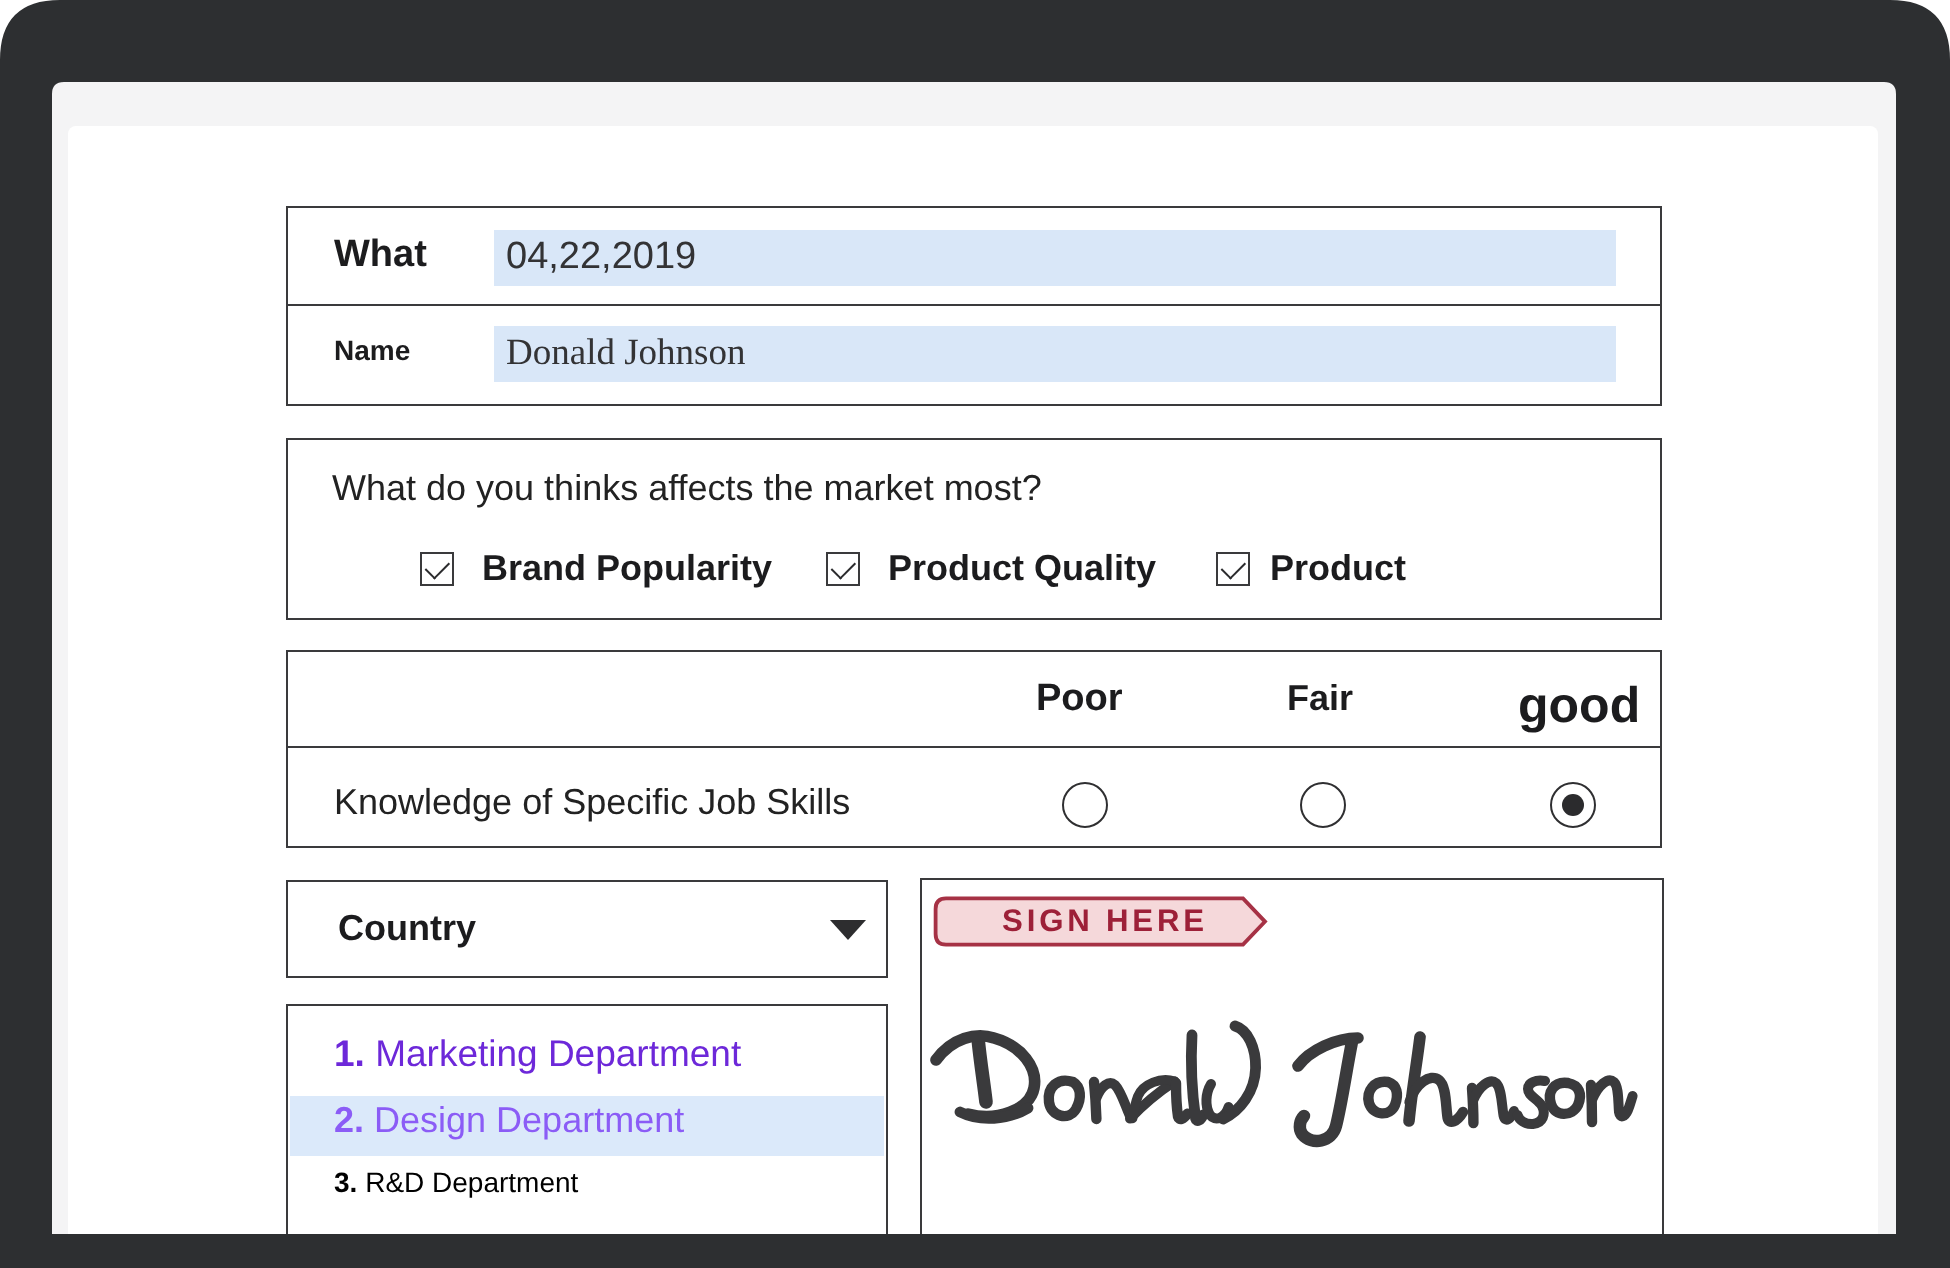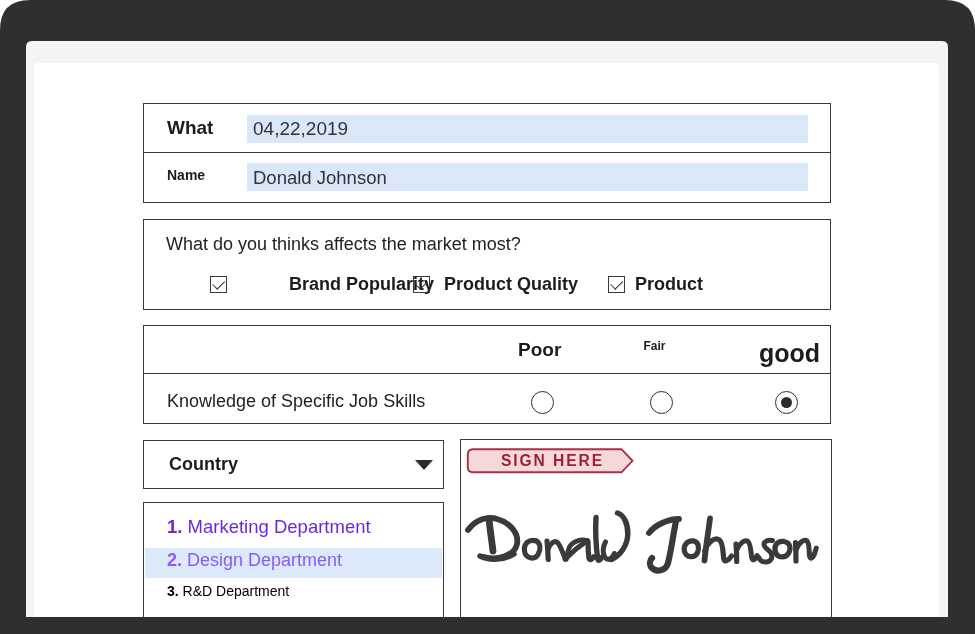--- a/index.html
+++ b/index.html
@@ -17,42 +17,42 @@
   <div class="screen"></div>
   <div class="page"></div>
 
   <div class="box" style="left:143px; top:103px; width:688px; height:100px;"></div>
   <div style="position:absolute; left:143px; top:151.5px; width:688px; height:1.4px; background:#3a3a3c;"></div>
   <div class="lbl" style="position:absolute; left:167px; top:117px; font-size:19px;">What</div>
   <div class="blue" style="left:247px; top:115px; width:561px; height:28px;"></div>
   <div class="txt" style="position:absolute; left:253px; top:118px; font-size:19px;">04,22,2019</div>
   <div class="lbl" style="position:absolute; left:167px; top:167px; font-size:14px;">Name</div>
   <div class="blue" style="left:247px; top:163px; width:561px; height:28px;"></div>
-  <div class="txt" style="position:absolute; left:253px; top:167px; font-size:18.5px;">Donald Johnson</div>
+  <div class="txt" style="position:absolute; left:253px; top:167px; font-size:18.5px;font-family:Liberation Serif, serif;">Donald Johnson</div>
 
   <div class="box" style="left:143px; top:219px; width:688px; height:91px;"></div>
   <div class="txt" style="position:absolute; left:166px; top:234px; font-size:18px; color:#222;">What do you thinks affects the market most?</div>
   <div class="cbrow" style="position:absolute; left:0; top:273px;">
     <span class="cb" style="left:210px;"></span>
-    <span class="cbl" style="left:241px;margin-left:48px;">Brand Popularity</span>
+    <span class="cbl" style="left:241px;">Brand Popularity</span>
     <span class="cb" style="left:413px;"></span>
     <span class="cbl" style="left:444px;">Product Quality</span>
     <span class="cb" style="left:608px;"></span>
     <span class="cbl" style="left:635px;">Product</span>
   </div>
   <style>
     .cb { position:absolute; width:17px; height:17px; border:1.4px solid #3a3a3c; top:3px; }
     .cb::after { content:""; position:absolute; left:2.2px; top:2.8px; width:10px; height:5.5px; border-left:1.8px solid #2b2b2d; border-bottom:1.8px solid #2b2b2d; transform:rotate(-45deg); }
     .cbl { position:absolute; font-weight:bold; color:#1c1c1e; font-size:18px; top:1px; white-space:nowrap; }
   </style>
 
   <div class="box" style="left:143px; top:325px; width:688px; height:99px;"></div>
   <div style="position:absolute; left:143px; top:372.5px; width:688px; height:1.4px; background:#3a3a3c;"></div>
   <div class="lbl" style="position:absolute; left:518px; top:339px; font-size:19px;">Poor</div>
-  <div class="lbl" style="position:absolute; left:643.5px; top:339px; font-size:12px;">Fair</div>
+  <div class="lbl" style="position:absolute; left:643.5px; top:339px; font-size:18px;">Fair</div>
   <div class="lbl" style="position:absolute; left:759px; top:339px; font-size:25px;">good</div>
   <div class="txt" style="position:absolute; left:167px; top:391px; font-size:18px; color:#222;">Knowledge of Specific Job Skills</div>
   <div style="position:absolute; left:531px; top:391px; width:23px; height:23px; border:1.7px solid #2f2f31; border-radius:50%;"></div>
   <div style="position:absolute; left:650px; top:391px; width:23px; height:23px; border:1.7px solid #2f2f31; border-radius:50%;"></div>
   <div style="position:absolute; left:775px; top:391px; width:23px; height:23px; border:1.9px solid #2f2f31; border-radius:50%;"></div>
   <div style="position:absolute; left:781px; top:397px; width:11px; height:11px; background:#2b2b2d; border-radius:50%;"></div>
 
   <div class="box" style="left:143px; top:440px; width:301px; height:49px;"></div>
   <div class="lbl" style="position:absolute; left:169px; top:454px; font-size:18px;">Country</div>
   <div style="position:absolute; left:414.5px; top:459.5px; width:0; height:0; border-left:9px solid transparent; border-right:9px solid transparent; border-top:10.5px solid #2d2d2f;"></div>

